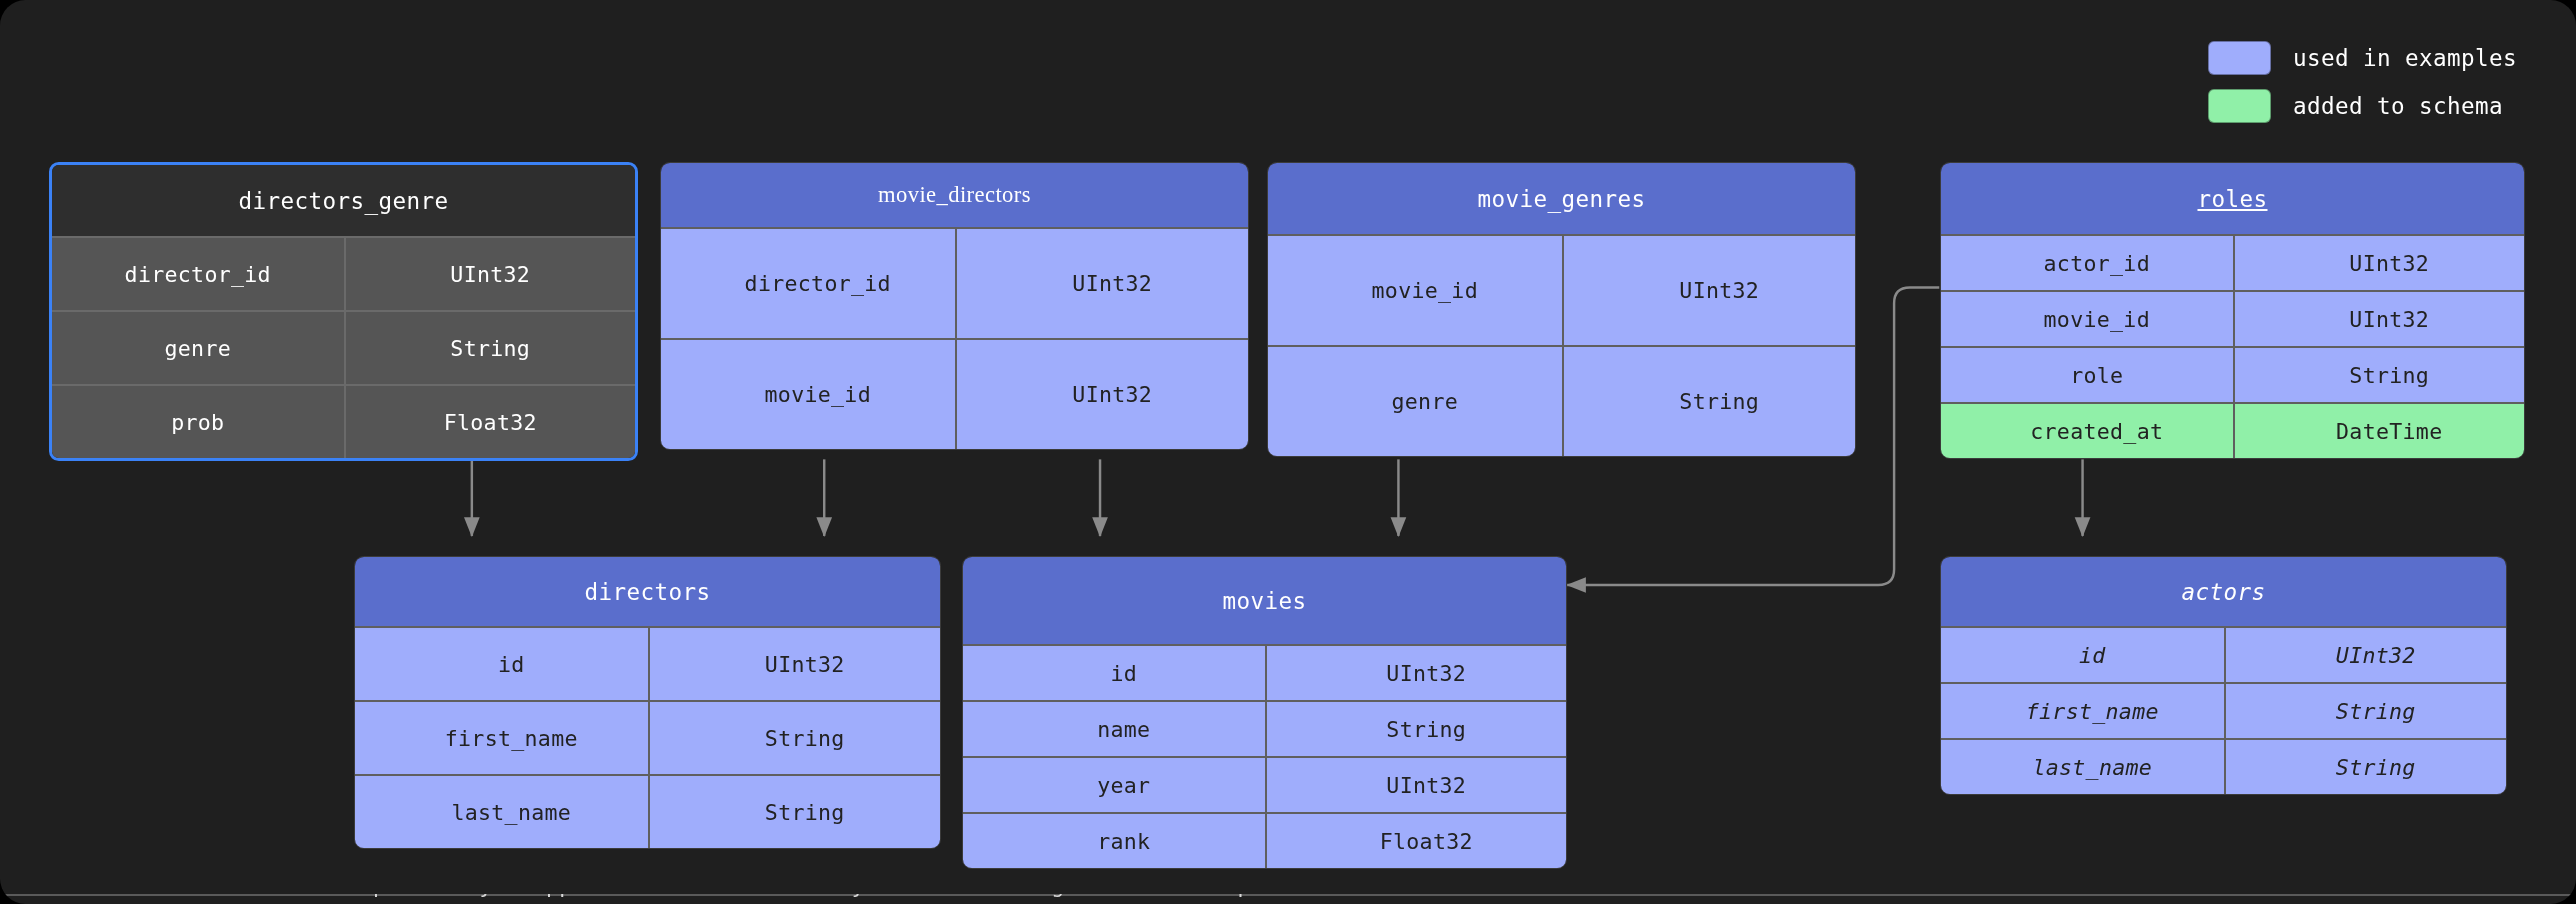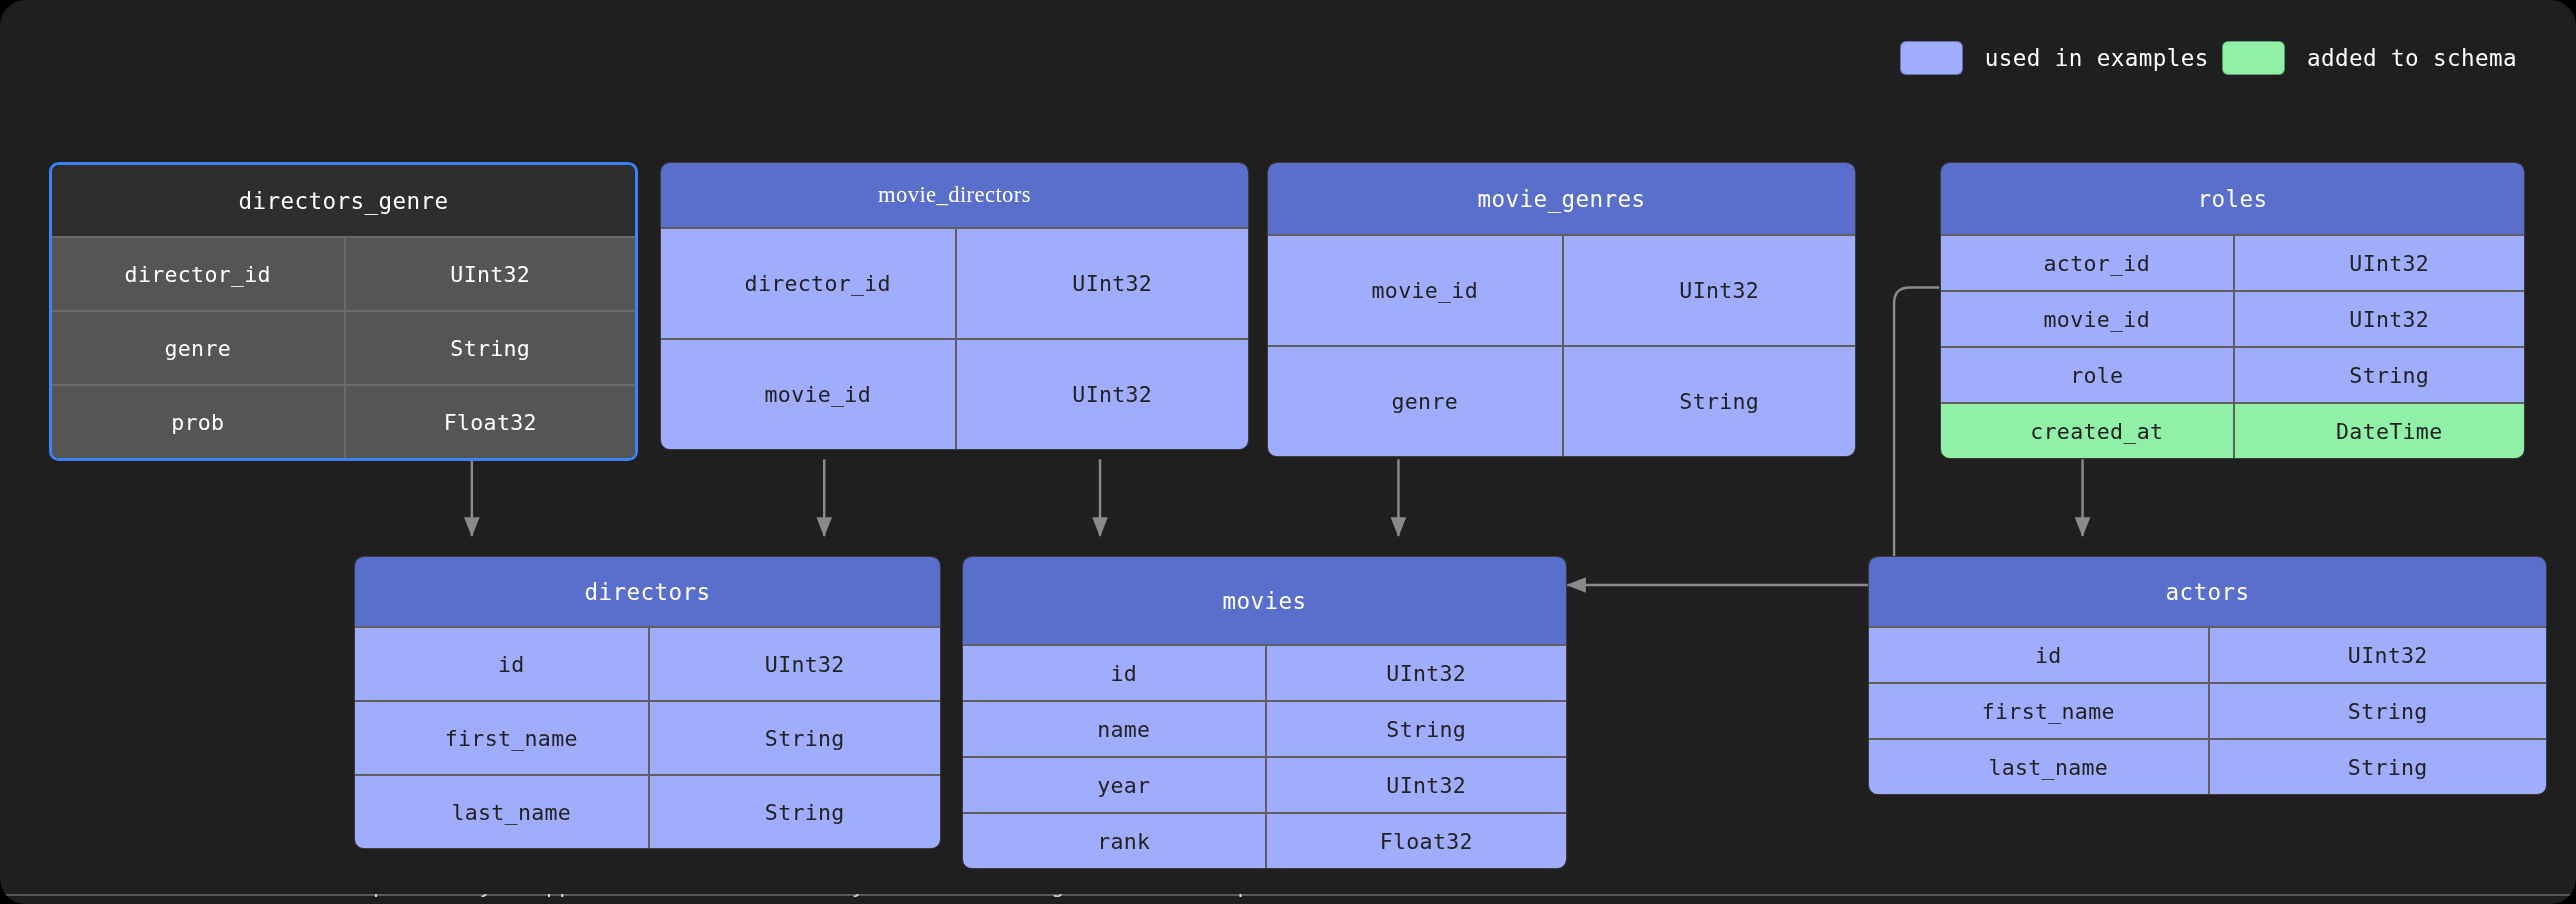--- a/index.html
+++ b/index.html
@@ -33,21 +33,21 @@
     z-index: 1;
   }
 
   
   #legend {
     position: absolute;
     right: 59px;
     top: 41px;
     z-index: 4;
     display: flex;
-    flex-direction: row;
+    flex-direction: column;
     gap: 13.7px;
   }
   .legend-row {
     display: flex;
     align-items: center;
     gap: 21.6px;
   }
   .legend-swatch {
     width: 61px;
     height: 32px;
@@ -210,21 +210,21 @@
       <div class="cell cell-name" style="height:111px;">movie_id</div>
       <div class="cell cell-type" style="height:111px;">UInt32</div>
     </div>
     <div class="entity-row">
       <div class="cell cell-name" style="height:111px;">genre</div>
       <div class="cell cell-type" style="height:111px;">String</div>
     </div>
   </div>
 
   <div class="entity theme-blue" style="left:1940px; top:162px; width:585px;">
-    <div class="entity-title" style="height:71px;">roles</div>
+    <div class="entity-title" style="height:71px;text-decoration:underline;">roles</div>
     <div class="entity-row">
       <div class="cell cell-name" style="height:56px;">actor_id</div>
       <div class="cell cell-type" style="height:56px;">UInt32</div>
     </div>
     <div class="entity-row">
       <div class="cell cell-name" style="height:56px;">movie_id</div>
       <div class="cell cell-type" style="height:56px;">UInt32</div>
     </div>
     <div class="entity-row">
       <div class="cell cell-name" style="height:56px;">role</div>
@@ -265,21 +265,21 @@
     <div class="entity-row">
       <div class="cell cell-name" style="height:56px;text-align:center;">year</div>
       <div class="cell cell-type" style="height:56px;">UInt32</div>
     </div>
     <div class="entity-row">
       <div class="cell cell-name" style="height:56px;">rank</div>
       <div class="cell cell-type" style="height:56px;">Float32</div>
     </div>
   </div>
 
-  <div class="entity theme-blue" style="left:1868px; top:556px; width:679px;">
+  <div class="entity theme-blue" style="left:1940px; top:556px; width:567px;font-style:italic;">
     <div class="entity-title" style="height:69px;">actors</div>
     <div class="entity-row">
       <div class="cell cell-name" style="height:56px;">id</div>
       <div class="cell cell-type" style="height:56px;">UInt32</div>
     </div>
     <div class="entity-row">
       <div class="cell cell-name" style="height:56px;">first_name</div>
       <div class="cell cell-type" style="height:56px;">String</div>
     </div>
     <div class="entity-row">

